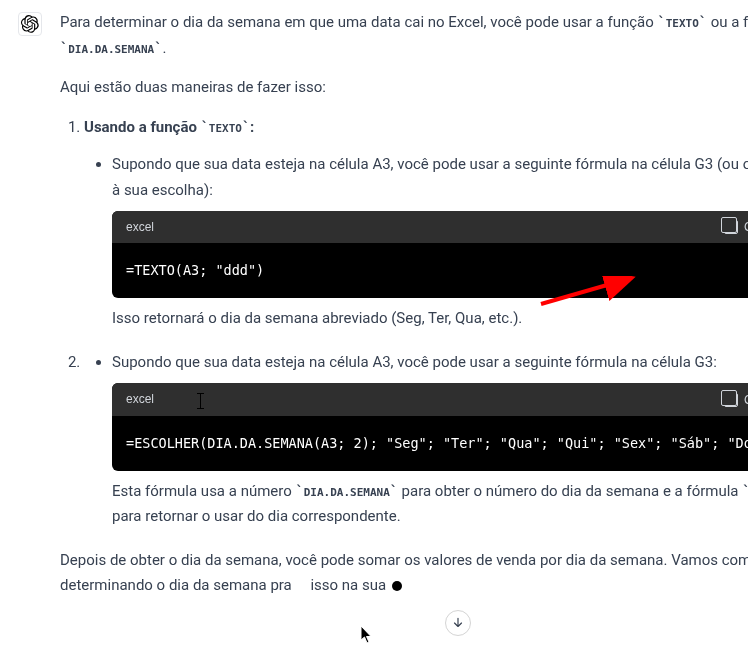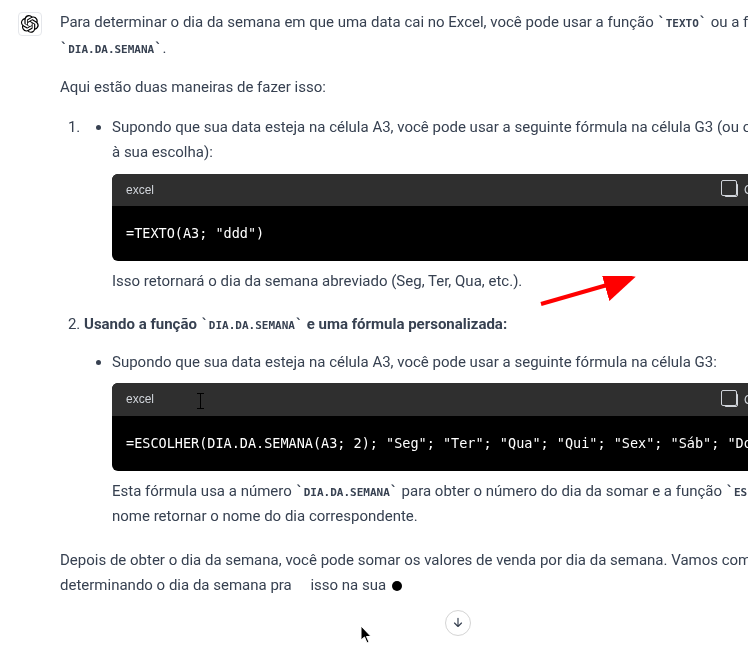--- a/index.html
+++ b/index.html
@@ -216,59 +216,59 @@
   <div class="content">
 
     <p class="para">
       <span>Para determinar o dia da semana em que uma data cai no Excel, você pode usar a função </span><span class="backtick">`</span><span class="inline-code">TEXTO</span><span class="backtick">`</span><span> ou a função </span><span class="backtick">`</span><span class="inline-code">DIA.DA.SEMANA</span><span class="backtick">`</span><span>.</span>
     </p>
 
     <p class="para">Aqui estão duas maneiras de fazer isso:</p>
 
     <ol class="main-list">
       <li>
+        <span>
+          <span class="strong">Usando a função </span><span class="backtick strong">`</span><span class="inline-code strong">TEXTO</span><span class="backtick strong">`</span><span class="strong">:</span>
+        </span>
         <ul class="bullet">
           <li>
             <span>Supondo que sua data esteja na célula A3, você pode usar a seguinte fórmula na célula G3 (ou outra célula à sua escolha):</span>
             <div class="code-block">
               <div class="code-header">
                 <span>excel</span>
                 <button class="copy-btn">
                   <span class="copy-icon"></span>
                   <span>Copiar código</span>
                 </button>
               </div>
               <div class="code-body">=TEXTO(A3; "ddd")</div>
             </div>
             <div class="sub-note">Isso retornará o dia da semana abreviado (Seg, Ter, Qua, etc.).</div>
           </li>
         </ul>
       </li>
 
       <li>
-        <span>
-          <span class="strong">Usando a função </span><span class="backtick strong">`</span><span class="inline-code strong">DIA.DA.SEMANA</span><span class="backtick strong">`</span><span class="strong"> e uma fórmula personalizada:</span>
-        </span>
         <ul class="bullet">
           <li>
             <span>Supondo que sua data esteja na célula A3, você pode usar a seguinte fórmula na célula G3:</span>
             <div class="code-block">
               <div class="code-header">
                 <span>excel</span>
                 <button class="copy-btn">
                   <span class="copy-icon"></span>
                   <span>Copiar código</span>
                 </button>
               </div>
               <div class="scroll-wrap">
                 <div class="code-body" style="min-width:720px;">=ESCOLHER(DIA.DA.SEMANA(A3; 2); "Seg"; "Ter"; "Qua"; "Qui"; "Sex"; "Sáb"; "Dom")</div>
               </div>
             </div>
             <div class="sub-note">
-              <span>Esta fórmula usa a número </span><span class="backtick">`</span><span class="inline-code">DIA.DA.SEMANA</span><span class="backtick">`</span><span> para obter o número do dia da somar e a função </span><span class="backtick">`</span><span class="inline-code">ESCOLHER</span><span class="backtick">`</span><span> nome retornar o nome do dia correspondente.</span>
+              <span>Esta fórmula usa a número </span><span class="backtick">`</span><span class="inline-code">DIA.DA.SEMANA</span><span class="backtick">`</span><span> para obter o número do dia da semana e a fórmula </span><span class="backtick">`</span><span class="inline-code">ESCOLHER</span><span class="backtick">`</span><span> para retornar o usar do dia correspondente.</span>
             </div>
           </li>
         </ul>
       </li>
     </ol>
 
     <p class="para">
       <span>Depois de obter o dia da semana, você pode somar os valores de venda por dia da semana. Vamos começar determinando o dia da semana p</span><span>ra</span>&nbsp;&nbsp;&nbsp;&nbsp;&nbsp;<span>isso na sua</span> <span class="typing-dot"></span>
     </p>
 

